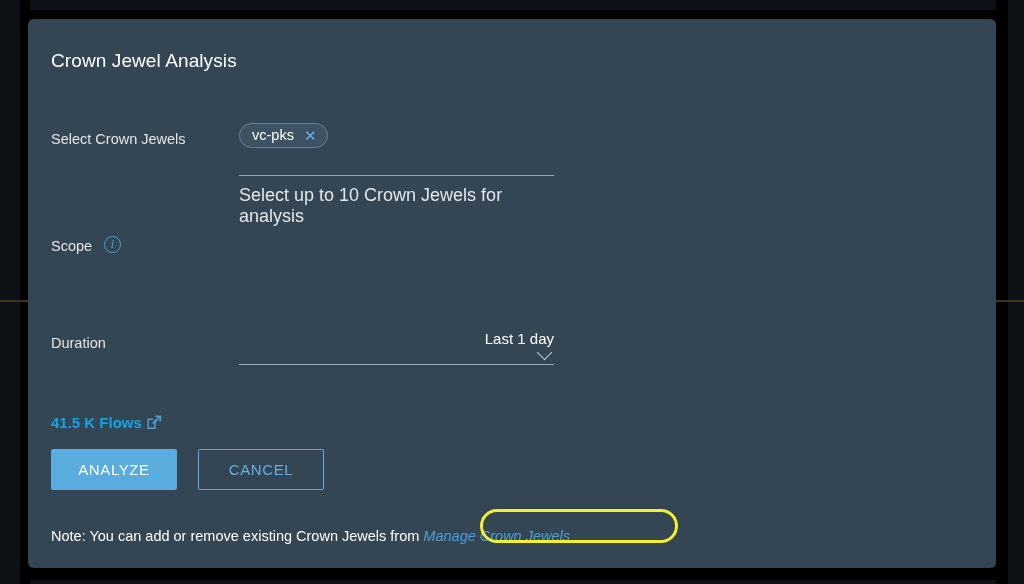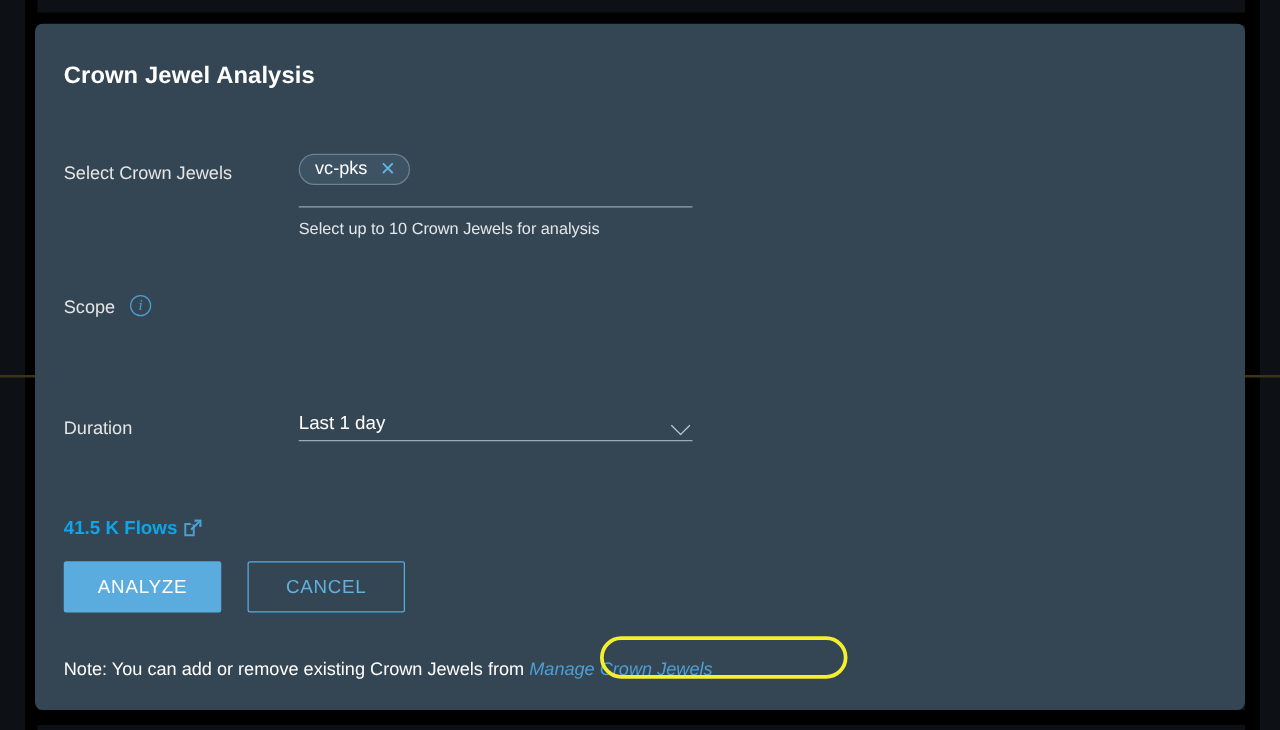--- a/index.html
+++ b/index.html
@@ -50,21 +50,21 @@
     border-radius: 6px;
     box-sizing: border-box;
     overflow: hidden;
   }
 
   .modal-title {
     position: absolute;
     left: 23px;
     top: 31px;
     font-size: 19px;
-    font-weight: bold;
+    font-weight: normal;
     color: #ffffff;
     letter-spacing: 0.1px;
   }
 
   
   .row-label {
     position: absolute;
     left: 23px;
     font-size: 14.5px;
     color: #e5e5e5;
@@ -73,21 +73,21 @@
 
   
   .cj-field {
     position: absolute;
     left: 211px;
     top: 104px;
     width: 315px;
   }
   .chip-line {
     border-bottom: 1px solid #97a4ae;
-    padding-bottom: 12px;
+    padding-bottom: 22px;
     min-height: 30px;
   }
   .chip {
     display: inline-flex;
     align-items: center;
     gap: 10px;
     background: #3d5263;
     border: 1px solid #6d8193;
     border-radius: 14px;
     padding: 3px 11px 4px 12px;
@@ -96,21 +96,21 @@
   }
   .chip-close {
     color: #66b3e8;
     font-size: 15px;
     line-height: 1;
     cursor: pointer;
     font-weight: 400;
   }
   .helper-text {
     margin-top: 9px;
-    font-size: 13px;
+    font-size: 18px;
     color: #e2e7eb;
   }
 
   
   .select-field {
     position: absolute;
     left: 211px;
     width: 315px;
     border-bottom: 1px solid #9daab4;
     padding-bottom: 5px;
@@ -254,21 +254,21 @@
     </div>
     <div class="helper-text">Select up to 10 Crown Jewels for analysis</div>
   </div>
 
   <div class="row-label" style="top:219px;">Scope</div>
   <div class="info-icon" style="left:76px; top:217px;">i</div>
 
 
   <div class="row-label" style="top:316px;">Duration</div>
 
-  <div class="select-field" style="top:311px;">
+  <div class="select-field" style="top:311px;flex-direction:column;">
     <span class="select-value">Last 1 day</span>
     <span class="chev"></span>
   </div>
 
   <div class="flows-link">
     <span>41.5 K Flows</span>
     <svg class="ext-icon" width="15" height="15" viewBox="0 0 15 15">
       <path d="M1.2 4.2 H8.0 V13.2 H1.2 Z" fill="none" stroke="#4e9fd3" stroke-width="1.5"></path>
       <path d="M6.0 8.6 L13.0 1.7" fill="none" stroke="#4e9fd3" stroke-width="1.5"></path>
       <path d="M8.6 1.6 H13.3 V6.3" fill="none" stroke="#4e9fd3" stroke-width="1.5"></path>

